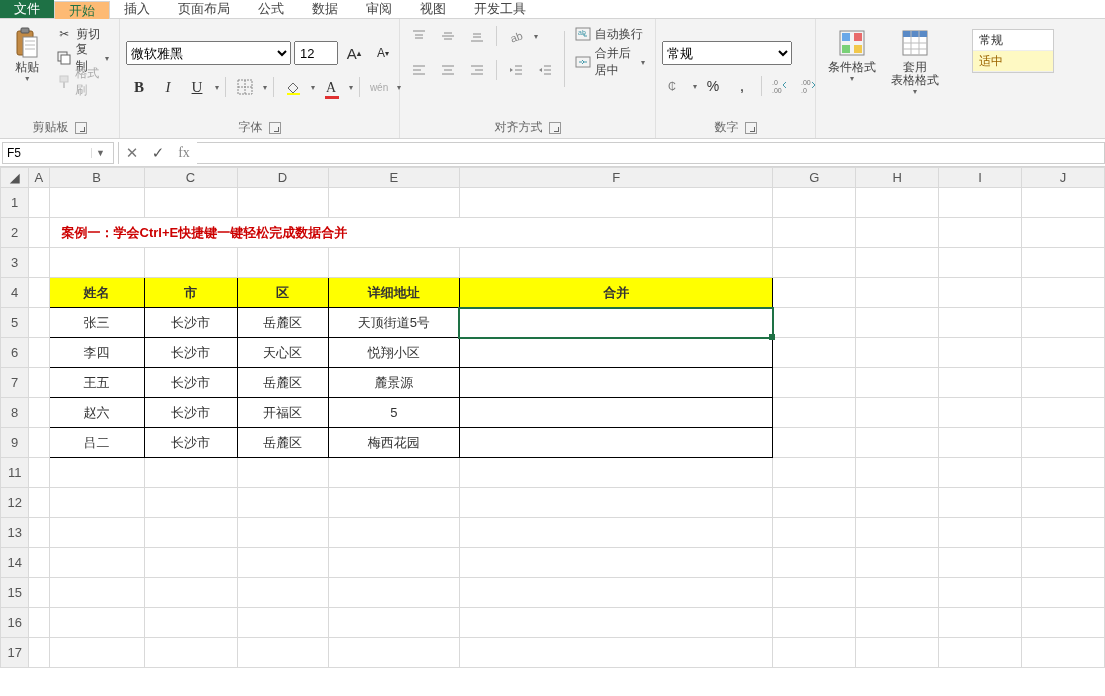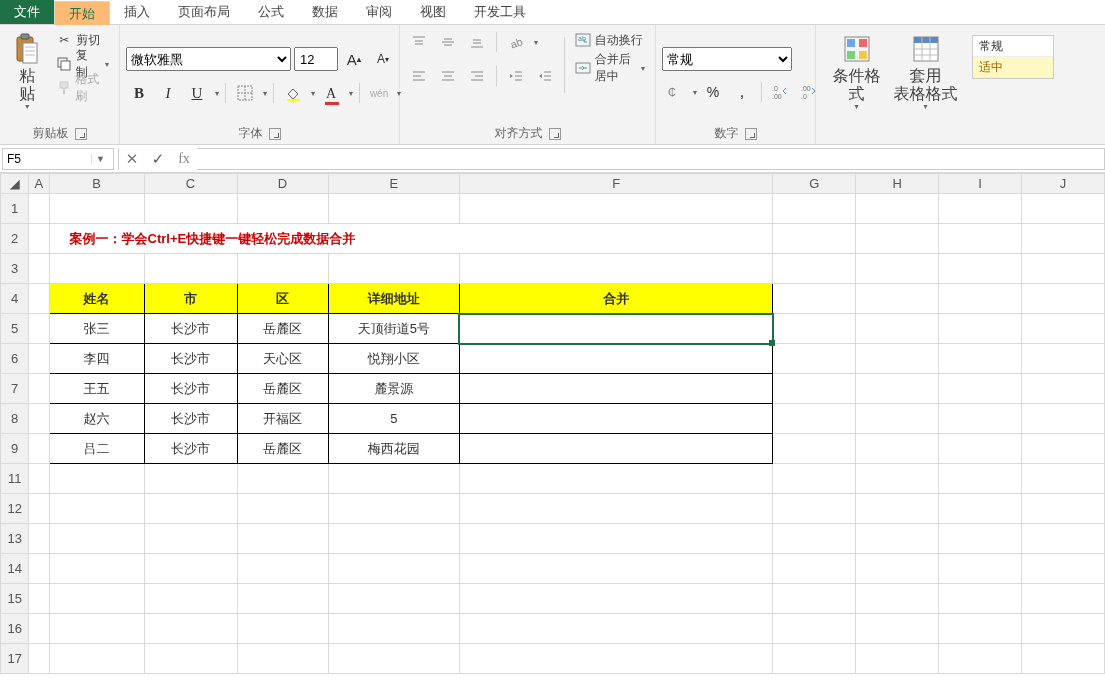--- a/index.html
+++ b/index.html
@@ -1,34 +1,34 @@
 <!DOCTYPE html>
 <html><head>
 <meta charset="utf-8">
 <style>
 * { box-sizing: border-box; margin: 0; padding: 0; font-family: "Microsoft YaHei", "微软雅黑", sans-serif; }
 body { background: #fff; width: 1105px; height: 696px; overflow: hidden; font-size: 12px; color: #333; }
 
 
-.menubar { display: flex; align-items: stretch; height: 25px; background: #fff; border-bottom: 1px solid #d4d4d4; }
+.menubar { display: flex; align-items: stretch; height: 19px; background: #fff; border-bottom: 1px solid #d4d4d4; }
 .menubar .tab { padding: 0 14px; display: flex; align-items: center; font-size: 13px; color: #444; cursor: pointer; }
 .menubar .tab.file { background: #1e7145; color: #fff; }
 .menubar .tab.active { background: #fdba74; border: 1px solid #d4d4d4; border-bottom: none; position: relative; top: 1px; color: #1e7145; font-weight: 500; }
 
 
 .ribbon { display: flex; height: 120px; background: #f3f3f3; border-bottom: 1px solid #d4d4d4; }
 .group { border-right: 1px solid #e0e0e0; display: flex; flex-direction: column; padding: 4px 6px 0 6px; }
 .group-body { flex: 1; display: flex; align-items: flex-start; }
 .group-label { text-align: center; font-size: 12px; color: #666; padding: 2px 0; display: flex; align-items: center; justify-content: center; gap: 6px; }
 .group-label .launcher { width: 12px; height: 12px; border: 1px solid #999; position: relative; cursor: pointer; }
 .group-label .launcher::after { content: ""; position: absolute; right: 1px; bottom: 1px; width: 4px; height: 4px; border-right: 1px solid #666; border-bottom: 1px solid #666; }
 
 .big-btn { display: flex; flex-direction: column; align-items: center; justify-content: center; padding: 4px 6px; cursor: pointer; min-width: 40px; }
 .big-btn .icon { width: 32px; height: 32px; display: flex; align-items: center; justify-content: center; }
-.big-btn .label { font-size: 16px; color: #444; margin-top: 2px; line-height: 1.1; text-align: center;}
+.big-btn .label { font-size: 12px; color: #444; margin-top: 2px; line-height: 1.1; text-align: center;}
 .big-btn .caret { font-size: 8px; color: #666; }
 
 .vstack { display: flex; flex-direction: column; gap: 2px; justify-content: center; }
 .hstack { display: flex; flex-direction: row; gap: 3px; align-items: center; }
 .small-btn { display: flex; align-items: center; gap: 4px; padding: 2px 4px; cursor: pointer; font-size: 12px; color: #444; height: 22px;}
 .small-btn .icon { width: 16px; height: 16px; display: inline-flex; align-items: center; justify-content: center; }
 .disabled { color: #aaa; }
 .disabled svg { opacity: .45;}
 
 select.font-name { width: 165px; height: 24px; font-size: 13px; }
@@ -62,21 +62,21 @@
 th.colB { width: 94px;}
 th.colC { width: 92px;}
 th.colD { width: 90px;}
 th.colE { width: 130px;}
 th.colF { width: 310px;}
 th.colXL { width: 82px;}
 tr.datarow td { height: 30px;}
 th.active-col { background: #d6e8d6; }
 th.active-row { background: #d6e8d6; }
 
-.title-text { color: #cc0000; font-weight: bold; font-size: 17px; text-align: left !important; padding-left: 20px;}
+.title-text { color: #cc0000; font-weight: bold; font-size: 17px; text-align: left !important; padding-left: 12px;}
 
 .tbl-hdr { background: #ffff00 !important; font-weight: bold; font-size: 16px; border:1.5px solid #000 !important;}
 .tbl-cell { border:1.5px solid #000 !important; font-size:15px; background:#fff;}
 .selcell { outline: 2px solid #1e7145; outline-offset:-1px; position:relative;}
 .selcell::after { content:""; position:absolute; right:-3px; bottom:-3px; width:6px; height:6px; background:#1e7145;}
 
 
 svg { display:block;}
 .caret-dn { font-size:8px; color:#666; margin-left:2px;}
 

